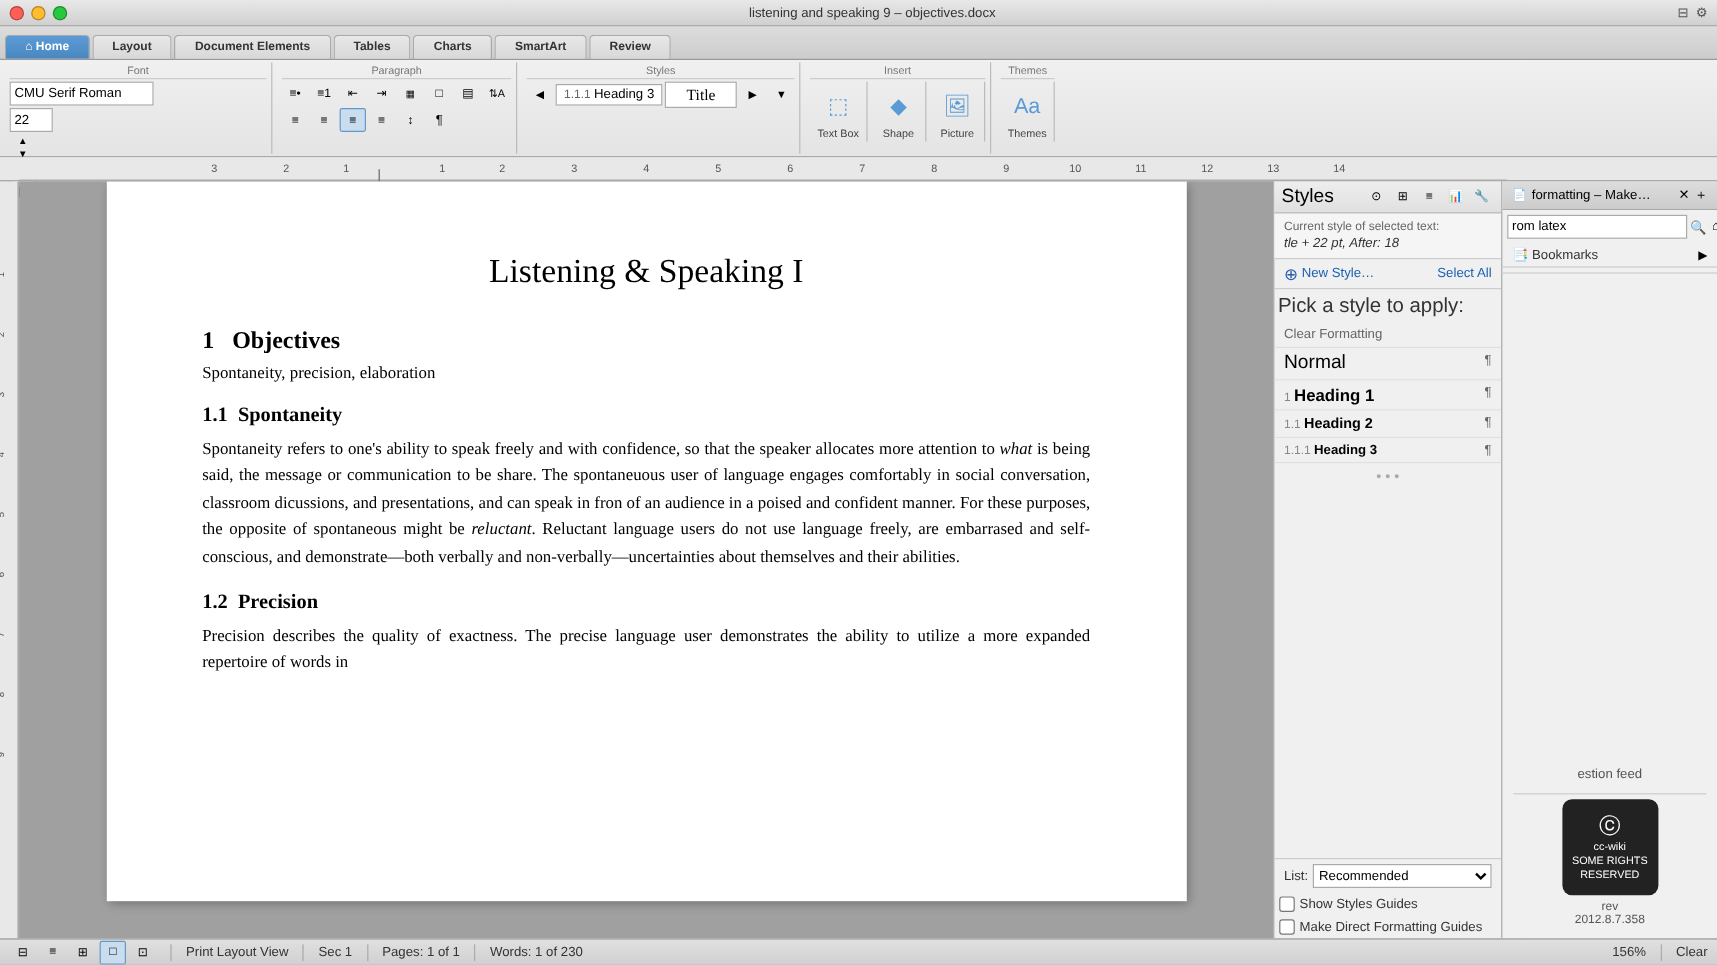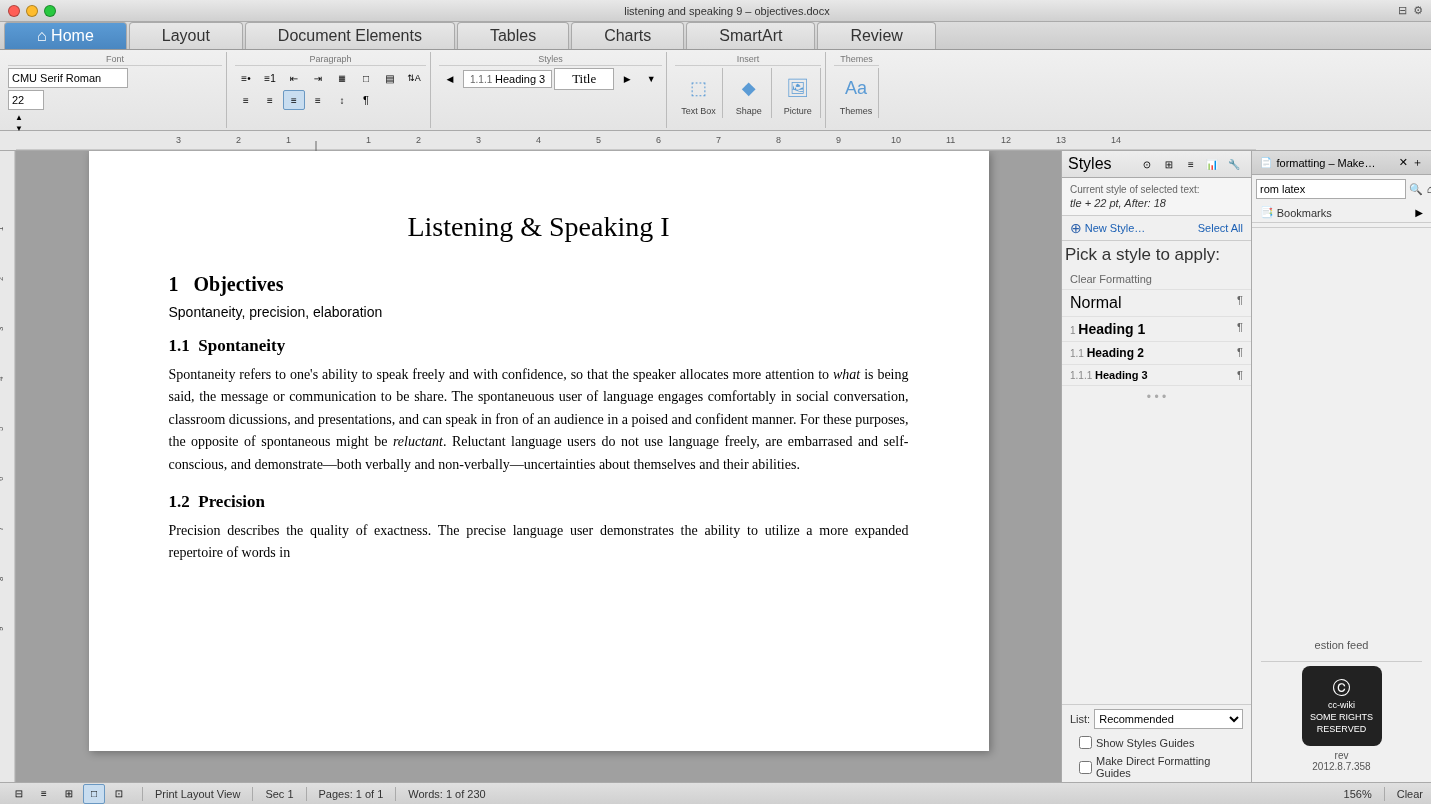--- a/index.html
+++ b/index.html
@@ -29,29 +29,30 @@
     .tabs-bar {
       background: linear-gradient(to bottom, #ddd, #ccc);
       height: 28px;
       display: flex;
       align-items: flex-end;
       padding: 0 4px;
       border-bottom: 1px solid #999;
       flex-shrink: 0;
     }
     .tab {
-      padding: 4px 32px;
-      font-size: 16px;
+      padding: 4px 16px;
+      font-size: 10px;
       cursor: pointer;
       border: 1px solid #aaa;
       border-bottom: none;
       background: linear-gradient(to bottom, #e8e8e8, #d8d8d8);
       border-radius: 4px 4px 0 0;
       color: #333;
       margin-right: 2px;
+      font-weight: bold;
     }
     .tab-home { background: linear-gradient(to bottom, #5b9bd5, #4a87c1); color: white; }
 
     
     .toolbar-area {
       background: linear-gradient(to bottom, #f0f0f0, #e4e4e4);
       border-bottom: 1px solid #aaa;
       flex-shrink: 0;
     }
 
@@ -150,21 +151,21 @@
     .doc-body {
       font-size: 14px;
       line-height: 1.6;
       text-align: justify;
       font-family: Georgia, serif;
       margin-bottom: 12px;
     }
     .doc-body em { font-style: italic; }
     .subtitle-line {
       font-size: 14px;
-      font-family: Liberation Sans, sans-serif;
+      font-family: Liberation Serif, serif;
       margin-bottom: 12px;
     }
 
     
     .right-sidebar {
       width: 190px;
       background: #f0f0f0;
       border-left: 1px solid #aaa;
       display: flex;
       flex-direction: column;
@@ -232,21 +233,21 @@
     .sidebar-list-label { font-size: 11px; color: #333; }
     .sidebar-list-select {
       flex: 1;
       font-size: 11px;
       border: 1px solid #aaa;
       background: white;
       height: 20px;
     }
 
     .show-guides-row {
-      padding: 3px 17px;
+      padding: 3px 4px;
       display: flex;
       align-items: center;
       gap: 4px;
     }
     .show-guides-row label { font-size: 11px; color: #333; cursor: pointer; }
     .show-guides-row input { cursor: pointer; }
 
     
     .far-right {
       width: 180px;

